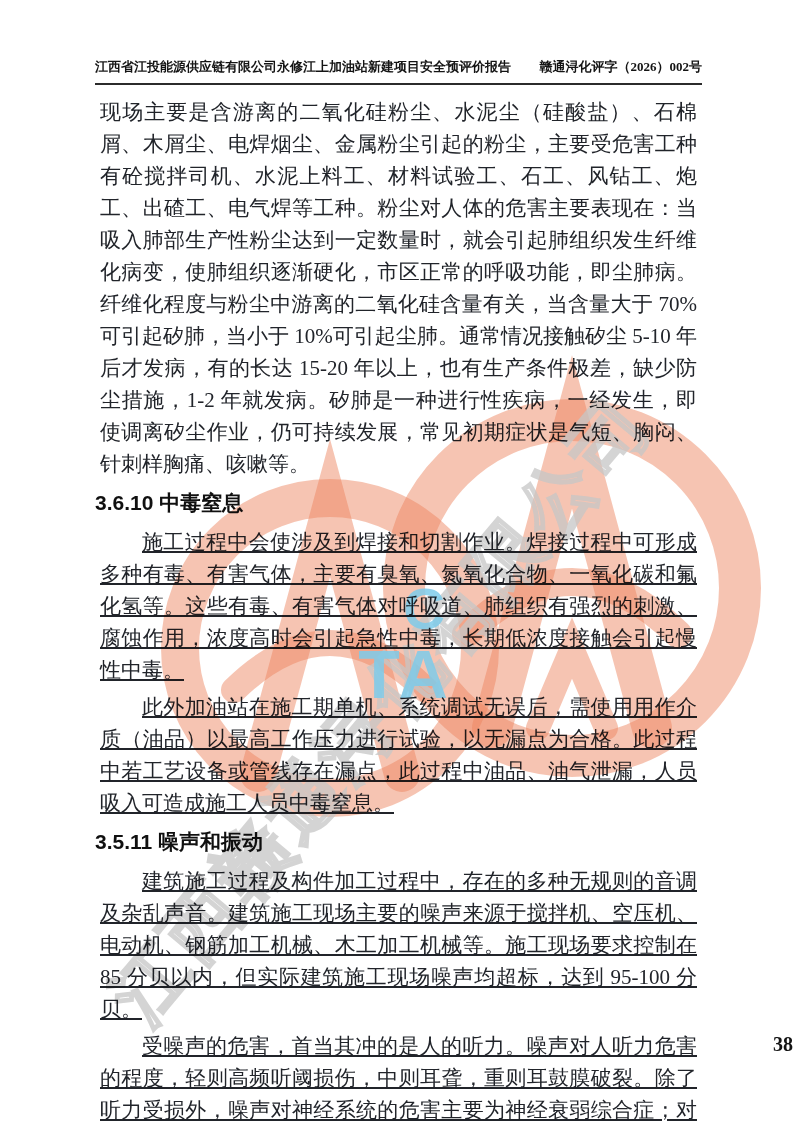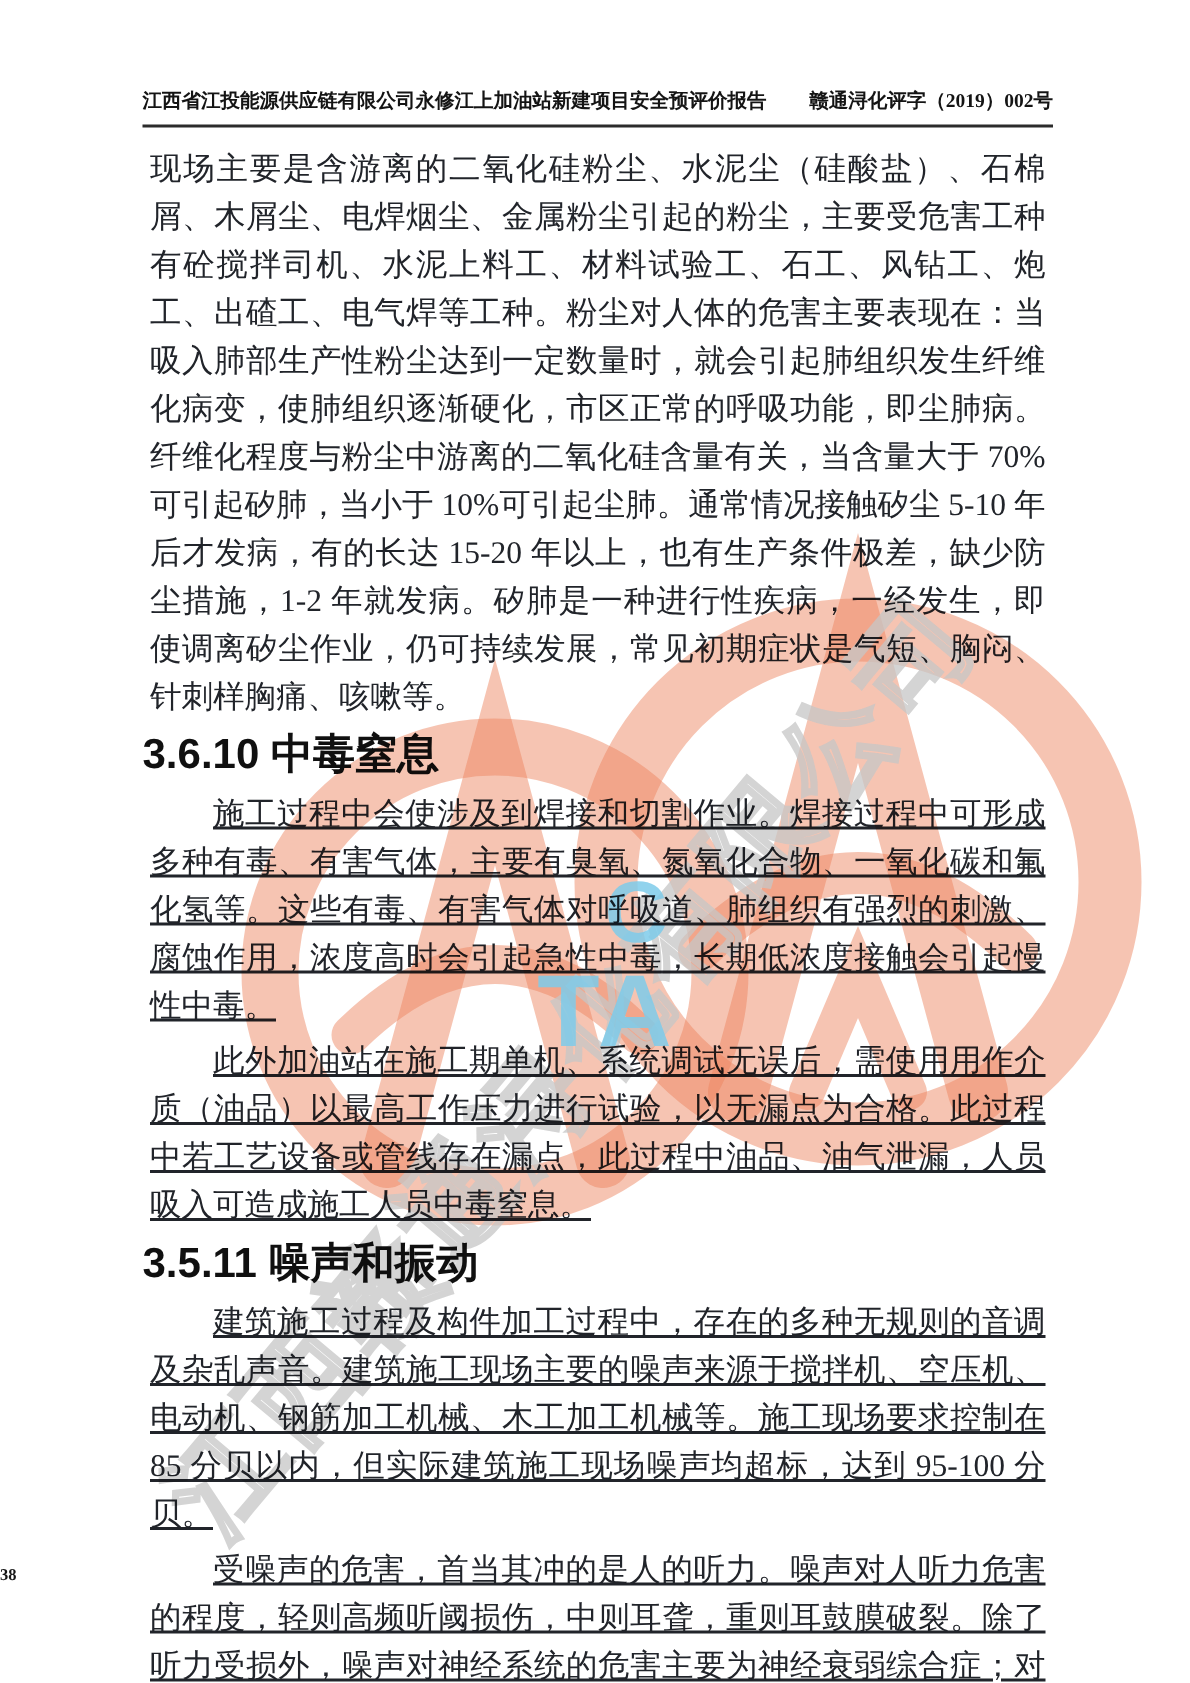--- a/index.html
+++ b/index.html
@@ -33,32 +33,32 @@
     font-size:21px;
     line-height:32px;
     text-align:justify;
     text-justify:inter-ideograph;
   }
   .para{margin:5px;}
   .para.indent{text-indent:2em;text-decoration:underline;}
   .heading{
     margin:3px 0 3px 0;
     font-family:"Liberation Sans","DejaVu Sans",sans-serif;
-    font-size:28px;
+    font-size:21px;
     font-weight:bold;
     color:#101010;
     line-height:36px;
     text-align:left;
   }
   .footer-pagenum{
     position:absolute;
     left:0;right:0;
     bottom:66px;
-    text-align:left;
-    font-size:11px;
+    text-align:right;
+    font-size:20px;
     font-weight:bold;
     color:#141414;
   }
   
   .wm-layer{
     position:absolute;inset:0;
     pointer-events:none;
     mix-blend-mode:multiply;
   }
   .wm-svg{position:absolute;left:0;top:0;}
@@ -91,21 +91,21 @@
 </style>
 </head>
 <body>
 
 <div class="page">
 
   <div class="content">
 
     <div class="header-row">
       <span>江西省江投能源供应链有限公司永修江上加油站新建项目安全预评价报告</span>
-      <span>赣通浔化评字（2019）002号</span>
+      <span>赣通浔化评字（2026）002号</span>
     </div>
 
     <div class="body-text">
       <p class="para">现场主要是含游离的二氧化硅粉尘、水泥尘（硅酸盐）、石棉屑、木屑尘、电焊烟尘、金属粉尘引起的粉尘，主要受危害工种有砼搅拌司机、水泥上料工、材料试验工、石工、风钻工、炮工、出碴工、电气焊等工种。粉尘对人体的危害主要表现在：当吸入肺部生产性粉尘达到一定数量时，就会引起肺组织发生纤维化病变，使肺组织逐渐硬化，市区正常的呼吸功能，即尘肺病。纤维化程度与粉尘中游离的二氧化硅含量有关，当含量大于 70%可引起矽肺，当小于 10%可引起尘肺。通常情况接触矽尘 5-10 年后才发病，有的长达 15-20 年以上，也有生产条件极差，缺少防尘措施，1-2 年就发病。矽肺是一种进行性疾病，一经发生，即使调离矽尘作业，仍可持续发展，常见初期症状是气短、胸闷、针刺样胸痛、咳嗽等。</p>
 
       <h3 class="heading">3.6.10 中毒窒息</h3>
 
       <p class="para indent">施工过程中会使涉及到焊接和切割作业。焊接过程中可形成多种有毒、有害气体，主要有臭氧、氮氧化合物、一氧化碳和氟化氢等。这些有毒、有害气体对呼吸道、肺组织有强烈的刺激、腐蚀作用，浓度高时会引起急性中毒，长期低浓度接触会引起慢性中毒。</p>
 
       <p class="para indent">此外加油站在施工期单机、系统调试无误后，需使用用作介质（油品）以最高工作压力进行试验，以无漏点为合格。此过程中若工艺设备或管线存在漏点，此过程中油品、油气泄漏，人员吸入可造成施工人员中毒窒息。</p>

